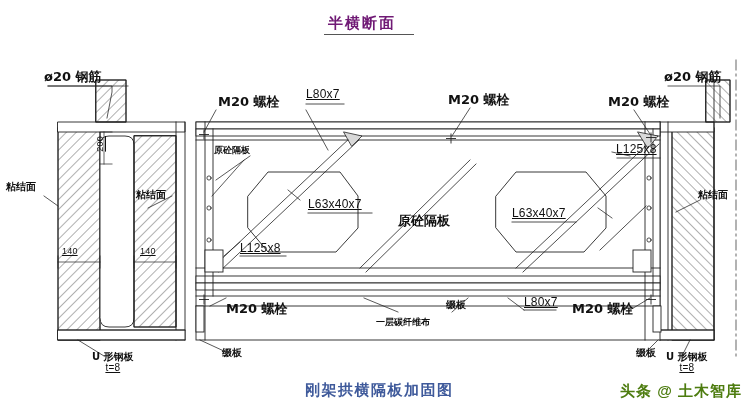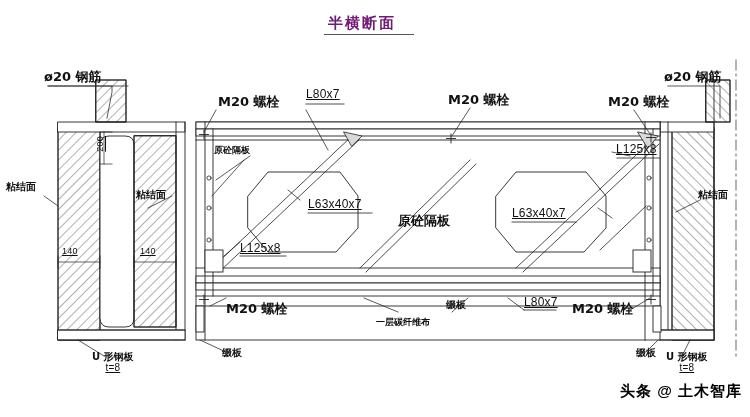--- a/index.html
+++ b/index.html
@@ -20,21 +20,21 @@
     letter-spacing:2px;color:#701a75;
   }
   .title-rule{position:absolute;left:324px;top:34px;width:90px;height:1px;background:#555;}
 
   .caption-txt{
     position:absolute;left:305px;top:381px;font-size:15px;font-weight:700;
     letter-spacing:1.5px;color:#3f5a9b;
   }
   .watermark{
     position:absolute;right:8px;top:382px;font-size:15px;font-weight:700;
-    letter-spacing:1px;color:#000000;
+    letter-spacing:1px;color:#4d7c0f;
   }
   .wm-at{font-family:"Liberation Sans",sans-serif;}
 
   
   .t11{font-size:13px;}
   .t10{font-size:10px;}
   .t9{font-size:9px;}
   .t12{font-size:12px;}
   .vert{writing-mode:vertical-rl;transform:rotate(180deg);}
 </style>
@@ -239,20 +239,21 @@
         <line x1="308" y1="213" x2="372" y2="213"></line>
         <line x1="512" y1="222" x2="576" y2="222"></line>
       </g>
 
     </g>
   </svg>
 
   <div class="title-txt cjk">半横断面</div>
   <div class="title-rule"></div>
 
+  <div class="caption-txt cjk">刚架拱横隔板加固图</div>
 
   <div class="watermark">
     <span class="cjk">头条</span>
     <span class="wm-at">@</span>
     <span class="cjk">土木智库</span>
   </div>
 
   <div class="lbl cjk t11" style="left:44px;top:70px;">ø20 钢筋</div>
   <div class="lbl cjk t11" style="left:664px;top:70px;">ø20 钢筋</div>
 

